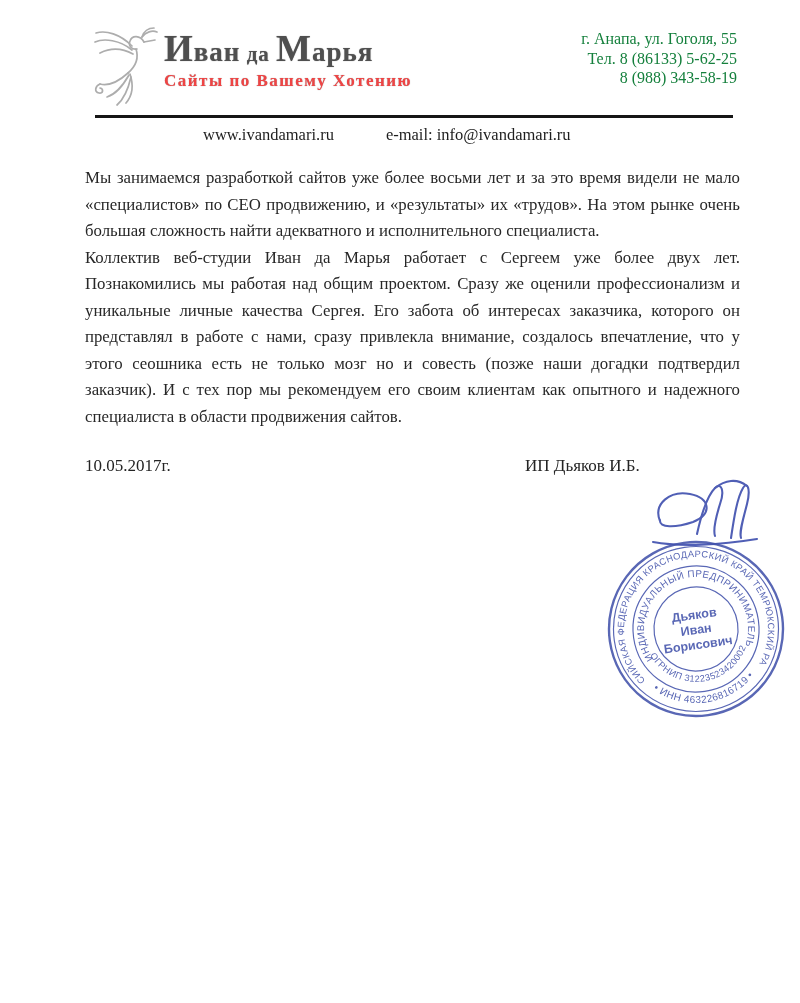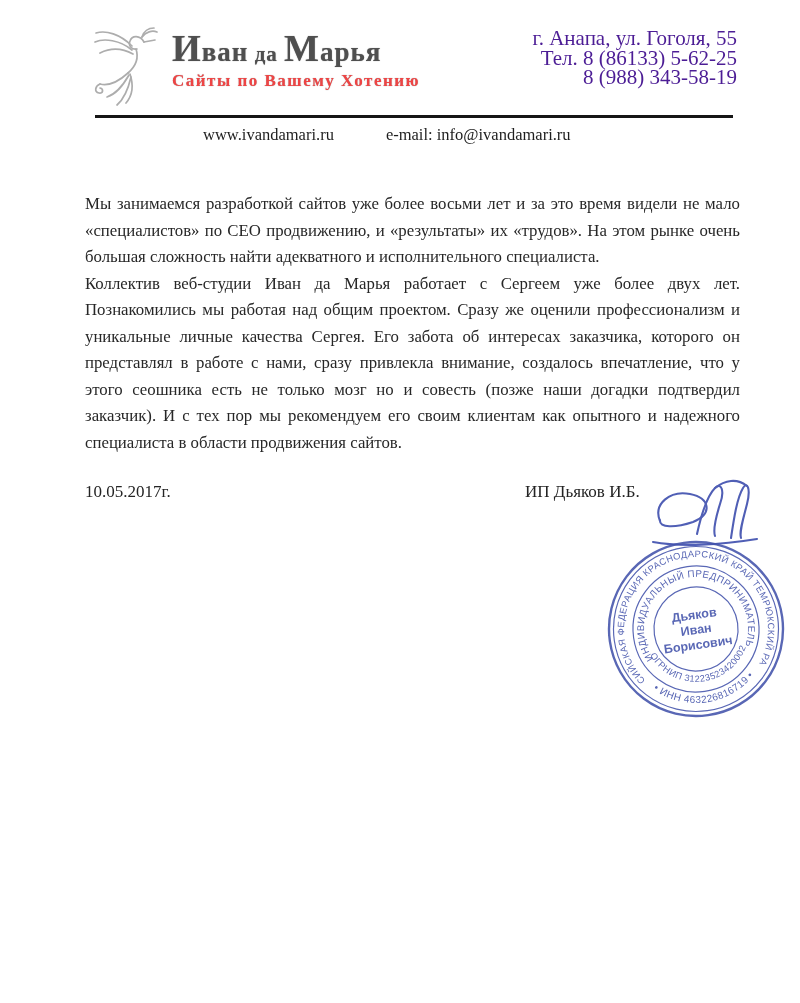--- a/index.html
+++ b/index.html
@@ -5,43 +5,43 @@
   html,body{margin:0;padding:0;background:#e9e9e9;}
   .page{
     position:relative;width:800px;height:1003px;margin:0 auto;
     background:#ffffff;overflow:hidden;
     font-family:"Liberation Serif", serif;color:#262626;
   }
   
   .letterhead{display:flex;justify-content:space-between;padding:24px 63px 0 92px;}
   .lh-left{display:flex;align-items:flex-start;}
   .logo{width:72px;height:82px;flex:0 0 auto;margin-top:2px;}
-  .nameblock{margin-left:8px;margin-top:6px;}
+  .nameblock{margin-top:6px;}
   .company-name{
     font-weight:bold;color:#4f4f4f;letter-spacing:1px;line-height:1;
     white-space:nowrap;text-shadow:0 0 1px #8a8a8a;
   }
   .company-name .cap{font-size:37px;}
   .company-name .rest{font-size:27px;}
   .company-name .mid{font-size:21px;}
   .tagline{
     margin-top:4px;font-weight:bold;color:#ef4444;font-size:17px;
     letter-spacing:1.5px;white-space:nowrap;text-shadow:0 0 1px #9a9a9a;
   }
-  .contact{font-size:21px;line-height:19.5px;text-align:right;color:#4c1d95;padding-top:5px;white-space:nowrap;}
+  .contact{font-size:16px;line-height:19.5px;text-align:right;color:#15803d;padding-top:5px;white-space:nowrap;}
   .rule{height:3px;background:#161616;margin:7px 67px 0 95px;}
   .weblinks{display:flex;gap:52px;margin:7px 0 0 203px;font-size:16.5px;color:#1e1e1e;}
   
   .content{width:655px;margin:0 0 0 85px;}
   .title{
     margin:98px 0 0 0;text-align:center;font-size:17.5px;font-weight:bold;
     color:#2b2b2b;letter-spacing:.2px;
   }
   .content p{
-    margin:46px 0 0 0;font-size:16.8px;line-height:26.5px;text-align:justify;
+    margin:20px 0 0 0;font-size:16.8px;line-height:26.5px;text-align:justify;
     color:#272727;
   }
   .content p + p{margin-top:0;}
   .signrow{position:relative;margin-top:26px;height:24px;font-size:17px;color:#242424;}
   .signrow .date{position:absolute;left:0;top:0;}
   .signrow .signer{position:absolute;left:440px;top:0;white-space:nowrap;}
   
   .signature{position:absolute;left:635px;top:476px;width:140px;height:80px;opacity:.9;}
   .stamp{
     position:absolute;left:601px;top:534px;width:190px;height:190px;

